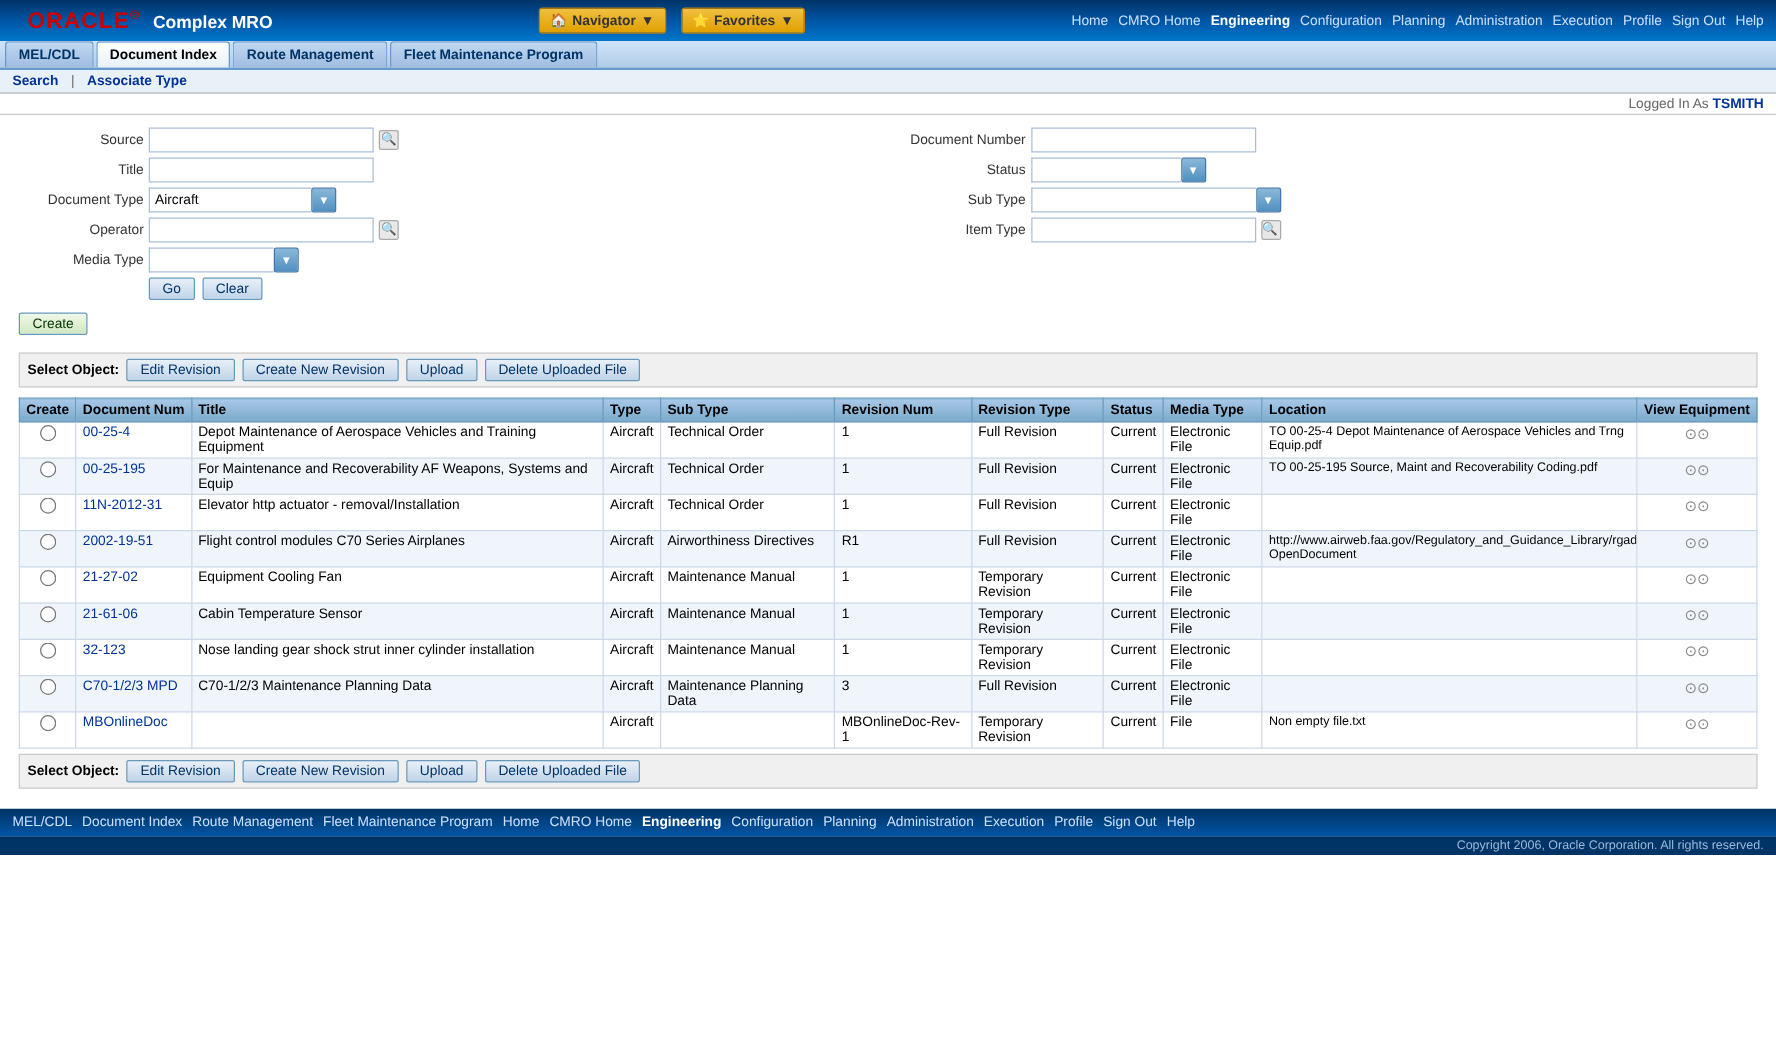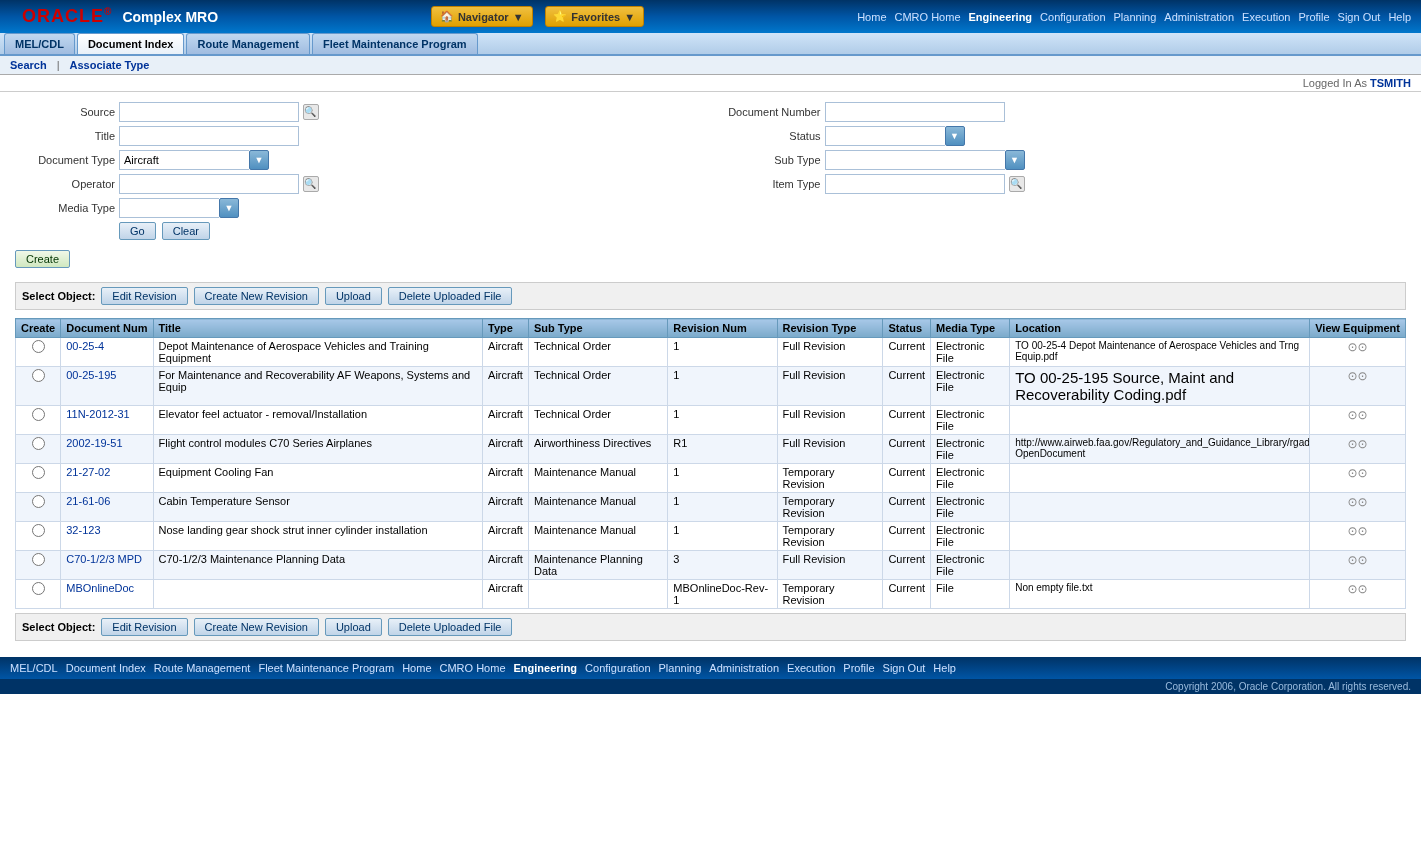--- a/index.html
+++ b/index.html
@@ -497,33 +497,33 @@
       <td>
         <a class="doc-link">00-25-195</a>
       </td>
       <td>For Maintenance and Recoverability AF Weapons, Systems and Equip</td>
       <td>Aircraft</td>
       <td>Technical Order</td>
       <td>1</td>
       <td>Full Revision</td>
       <td>Current</td>
       <td>Electronic File</td>
-      <td style="max-width:300px; overflow:hidden; font-size:15px;margin-top:32px;">TO 00-25-195 Source, Maint and Recoverability Coding.pdf</td>
+      <td style="max-width:300px; overflow:hidden; font-size:10px;margin-top:32px;">TO 00-25-195 Source, Maint and Recoverability Coding.pdf</td>
       <td style="text-align:center;">
         <span class="view-icon">⊙⊙</span>
       </td>
     </tr>
           <tr>
       <td class="radio-cell">
         <input type="radio" name="row-select" style="">
       </td>
       <td>
         <a class="doc-link">11N-2012-31</a>
       </td>
-      <td>Elevator feel actuator - removal/Installation</td>
+      <td>Elevator http actuator - removal/Installation</td>
       <td>Aircraft</td>
       <td>Technical Order</td>
       <td>1</td>
       <td>Full Revision</td>
       <td>Current</td>
       <td>Electronic File</td>
       <td style="max-width:300px; overflow:hidden; font-size:10px;"></td>
       <td style="text-align:center;">
         <span class="view-icon">⊙⊙</span>
       </td>

